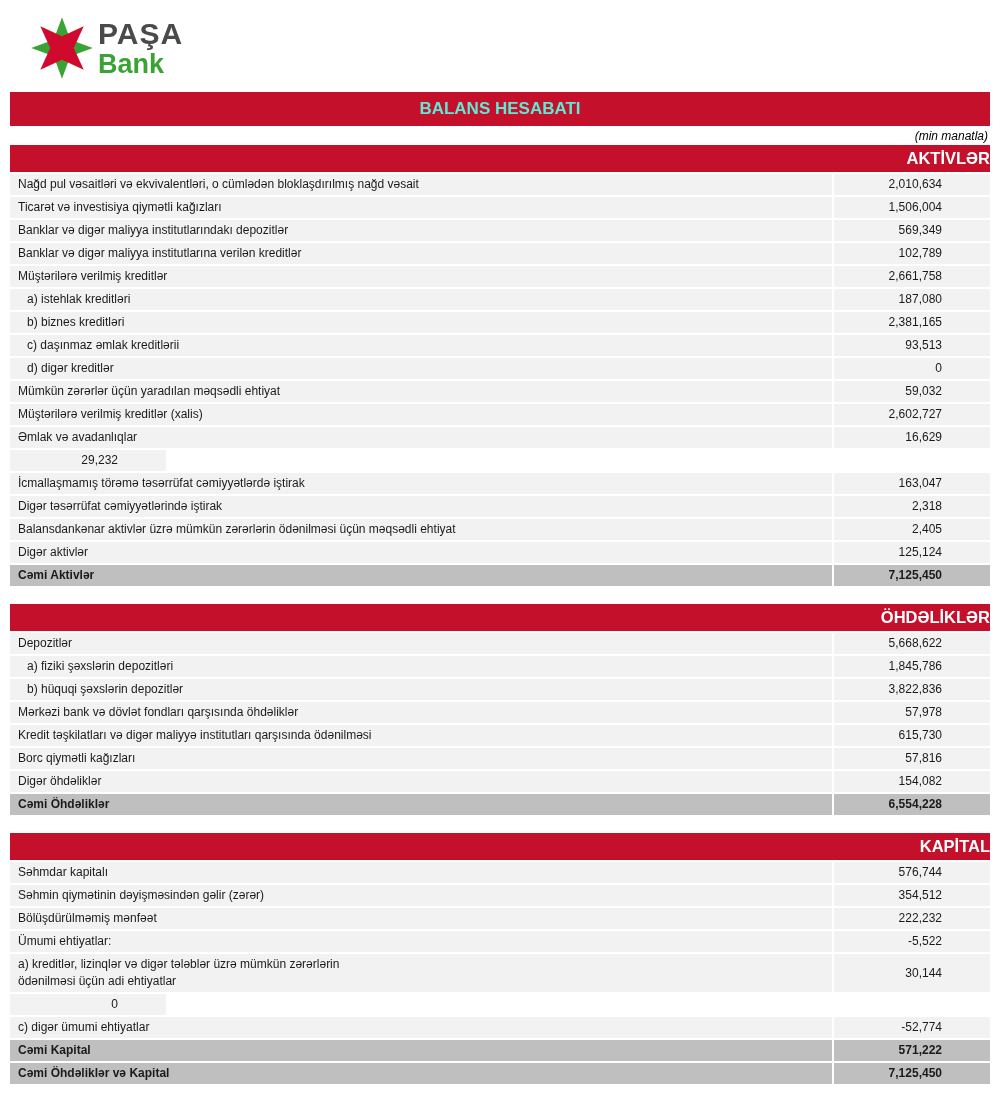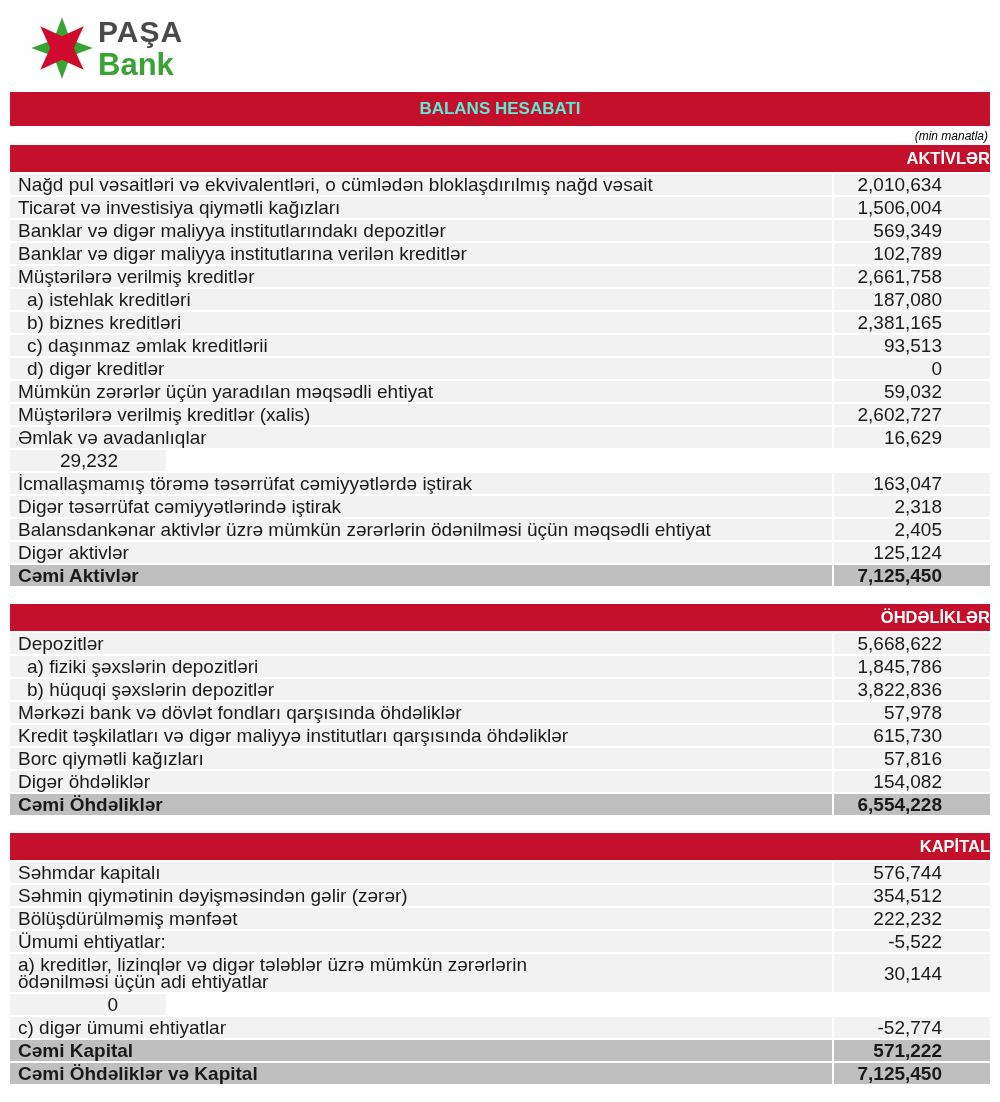--- a/index.html
+++ b/index.html
@@ -23,21 +23,21 @@
   }
   .logo-icon svg { width: 64px; height: 64px; display: block; }
   .logo-text { display: flex; flex-direction: column; line-height: 1; }
   .logo-name {
     font-size: 30px;
     font-weight: bold;
     color: #4a4a4c;
     letter-spacing: 1px;
   }
   .logo-sub {
-    font-size: 31px;
+    font-size: 27px;
     font-weight: bold;
     color: #3aa335;
     margin-top: 2px;
   }
 
   
   .content { padding: 0 10px; }
 
   .title-bar {
     background: #c5102c;
@@ -64,21 +64,21 @@
     font-size: 16.5px;
     padding: 4px 0;
     margin-top: 18px;
   }
   .section-header:first-child { margin-top: 0; }
 
   .rows { margin-top: 2px; }
   .row {
     display: flex;
     margin-bottom: 2px;
-    font-size: 19px;
+    font-size: 12px;
   }
   .row .label {
     flex: 1;
     background: #f2f2f2;
     padding: 2px 8px;
     margin-right: 2px;
     display: flex;
     align-items: center;
     line-height: 17px;
     white-space: pre-line;
@@ -217,21 +217,21 @@
           </div>
           <div class="row indent">
             <div class="label">b) hüquqi şəxslərin depozitlər</div>
             <div class="value">3,822,836</div>
           </div>
           <div class="row">
             <div class="label">Mərkəzi bank və dövlət fondları qarşısında öhdəliklər</div>
             <div class="value">57,978</div>
           </div>
           <div class="row">
-            <div class="label">Kredit təşkilatları və digər maliyyə institutları qarşısında öhdəliklər</div>
+            <div class="label">Kredit təşkilatları və digər maliyyə institutları qarşısında ödənilməsi</div>
             <div class="value">615,730</div>
           </div>
           <div class="row">
             <div class="label">Borc qiymətli kağızları</div>
             <div class="value">57,816</div>
           </div>
           <div class="row">
             <div class="label">Digər öhdəliklər</div>
             <div class="value">154,082</div>
           </div>

